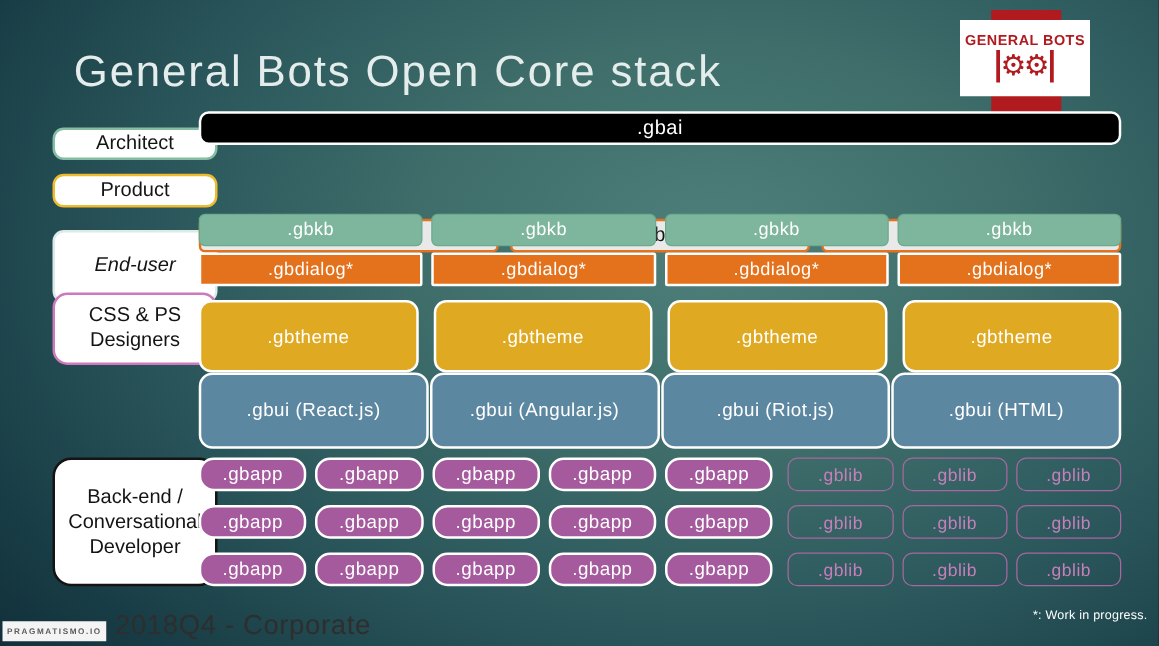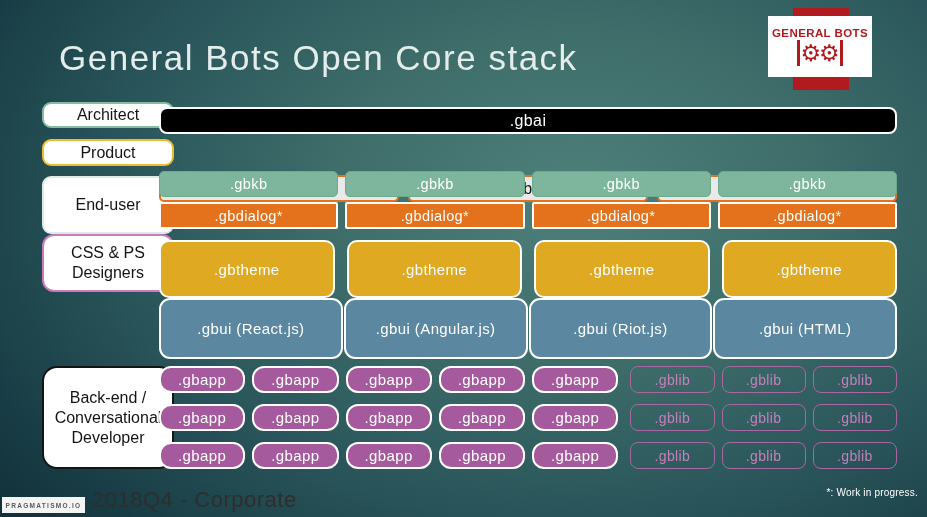--- a/index.html
+++ b/index.html
@@ -29,31 +29,31 @@
     font-family:"DejaVu Sans", sans-serif;margin:0 -1px;}
   
   .side-label{
     position:absolute;left:42px;width:132px;box-sizing:border-box;
     background:#ffffff;border-radius:9px;
     display:flex;align-items:center;justify-content:center;text-align:center;
     font-size:16px;color:#141414;line-height:1.25;padding:2px 6px;
   }
   .lab-architect{top:102px;height:26px;border:2px solid #84bda2;}
   .lab-product{top:139px;height:27px;border:2px solid #eebb2e;}
-  .lab-enduser{top:176px;height:58px;border:2px solid #dcebe7;}
+  .lab-enduser{top:184px;height:58px;border:2px solid #dcebe7;font-style:italic;}
   .lab-designers{top:234px;height:58px;border:2px solid #cc79bd;border-radius:12px;}
   .lab-frontend{top:298px;height:61px;border:2px solid #d01a1a;border-radius:12px;}
   .lab-backend{top:366px;height:103px;border:2px solid #141414;border-radius:15px;}
   
   .row{position:absolute;left:159px;width:738px;display:flex;gap:8px;}
   .box{
     flex:1;display:flex;align-items:center;justify-content:center;
     color:#ffffff;box-sizing:border-box;white-space:nowrap;letter-spacing:0.4px;
   }
-  .row-gbai{top:107px;height:27px;}
+  .row-gbai{top:89px;height:27px;}
   .gbai{background:#000000;border:2px solid #ffffff;border-radius:8px;font-size:16px;}
   .row-gbot{top:139px;height:27px;gap:9px;margin-top:36px;}
   .gbot{background:#e9e9e9;border:2px solid #e4721c;border-radius:5px;color:#161616;font-size:16px;}
   .row-gbkb{top:171px;height:26px;gap:7px;}
   .gbkb{background:#7db69c;border:1px solid #6aab8d;border-radius:5px;font-size:14.5px;}
   .row-gbdialog{top:202px;height:27px;gap:7px;}
   .gbdialog{background:#e4721c;border:2px solid #ffffff;border-radius:2px;font-size:14.5px;}
   .row-gbtheme{top:230px;height:58px;gap:12px;margin-top:10px;}
   .gbtheme{background:#dfa922;border:2px solid #ffffff;border-radius:10px;font-size:15px;}
   .row-gbui{top:298px;height:61px;gap:1px;}

